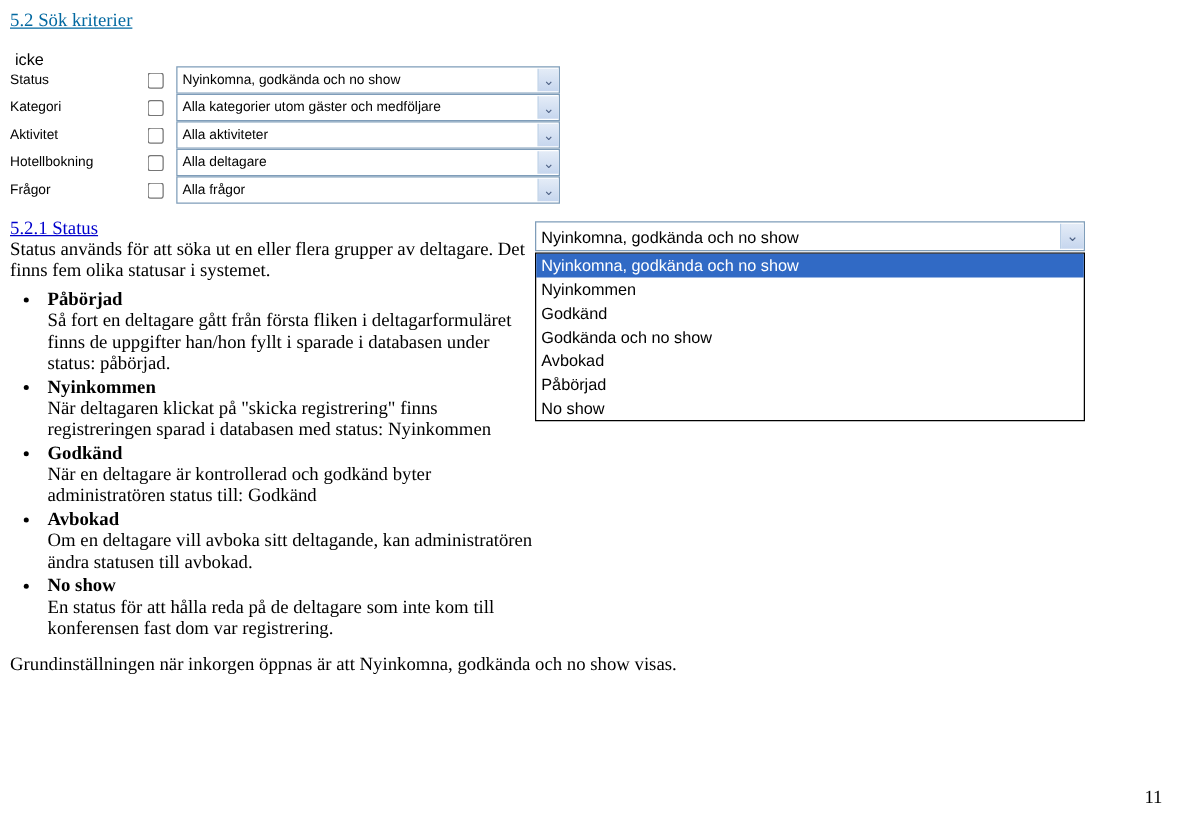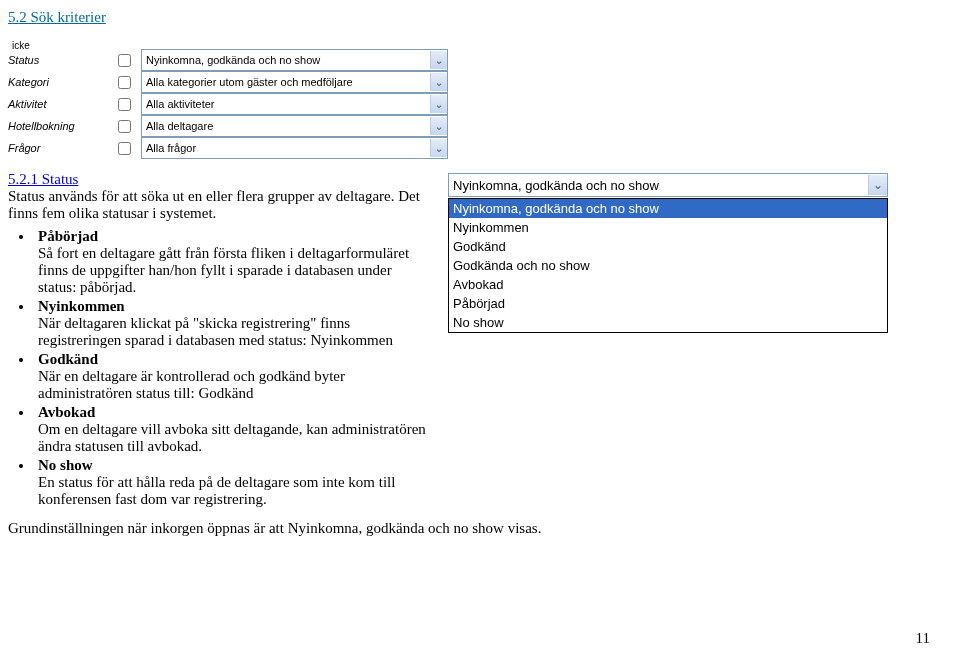--- a/index.html
+++ b/index.html
@@ -41,21 +41,20 @@
     margin-top: -4px;
     width: 440px;
   }
   .filters .frow {
     display: flex;
     align-items: center;
     height: 22px;
   }
   .filters .flabel {
     width: 110px;
-    font-style: italic;
   }
   .filters .fcheck {
     margin: 0 10px 0 0;
   }
   .filters .fsel {
     flex: 1;
     border: 1px solid #7f9db9;
     height: 20px;
     display: flex;
     align-items: center;
@@ -72,30 +71,29 @@
     background: linear-gradient(#e4ecf7, #c6d6ee);
     border-left: 1px solid #b9cee6;
     display: flex;
     align-items: center;
     justify-content: center;
     color: #4d6185;
     font-size: 11px;
   }
   .icke {
     font-family: Verdana, sans-serif;
-    font-size: 10px;
+    font-size: 13px;
     color: #000;
     margin-bottom: 2px;
     padding-left: 4px;
   }
 
   .mid-row {
     display: flex;
     align-items: flex-start;
-    gap: 20px;
   }
   .mid-left {
     flex: 0 0 420px;
   }
   ul.bul { margin: 6px 0 0 26px; padding: 0; }
   ul.bul > li { margin: 0 0 2px 0; padding: 0 0 0 4px; }
   ul.bul li { font-size: 15px; }
   .bold { font-weight: bold; }
 
   .dropdown {

